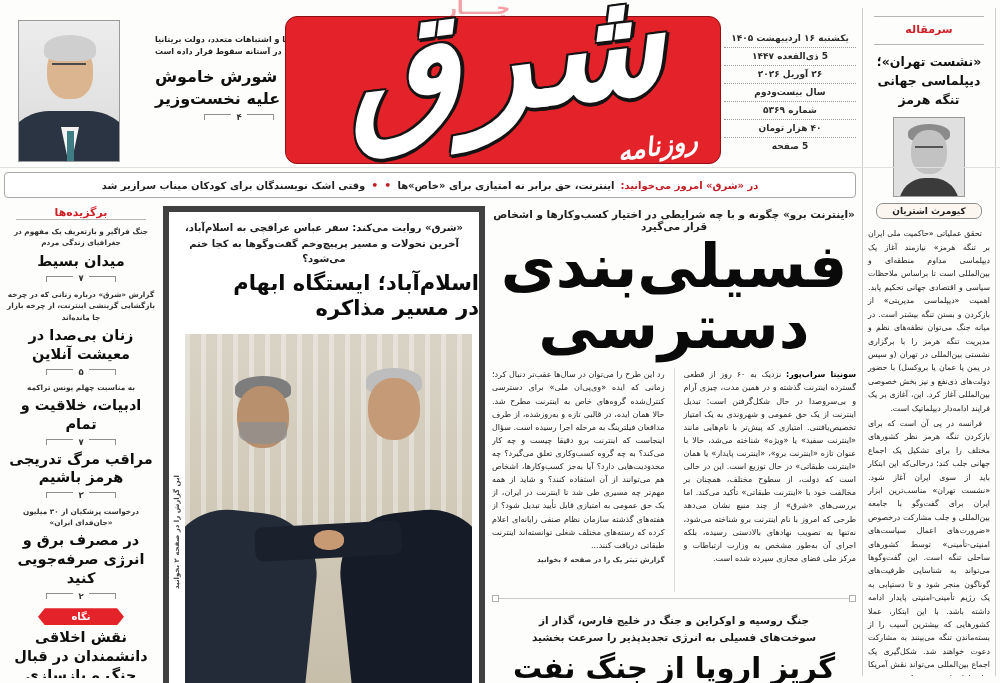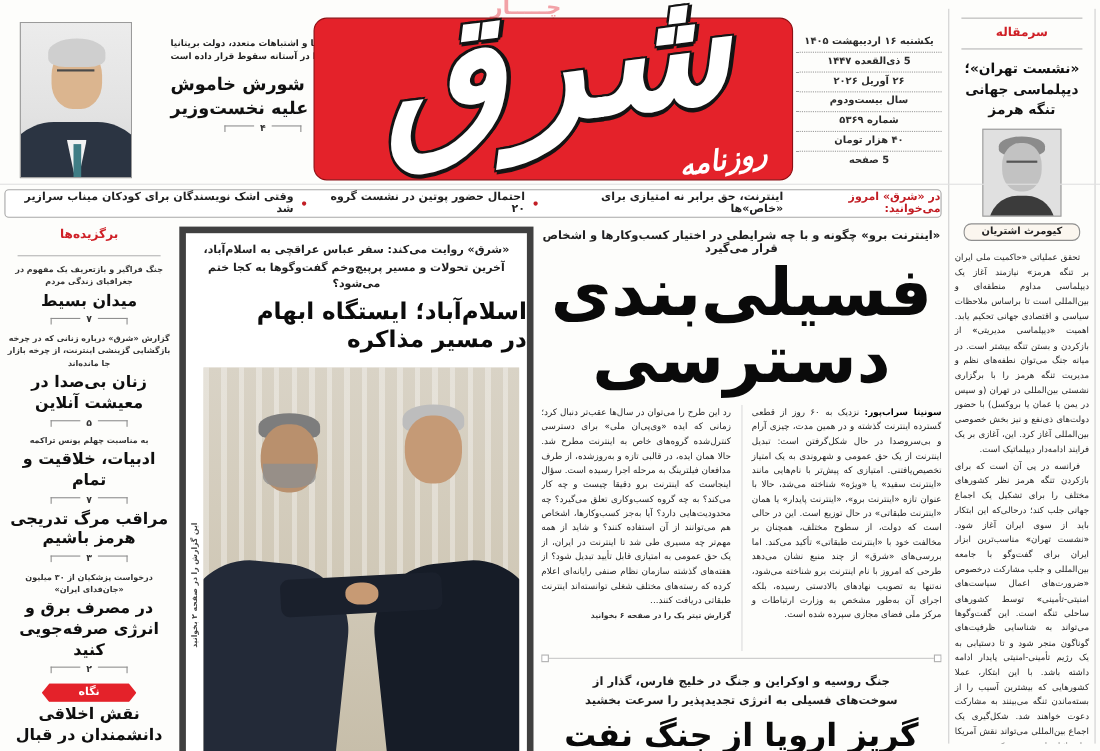--- a/index.html
+++ b/index.html
@@ -55,21 +55,21 @@
   .rule-top{left:0;top:167px;width:1000px;border-top:1px solid #e0e0e0;}
   .ticker{left:4px;top:172px;width:850px;height:24px;border:1px solid #a8a8a8;border-radius:4px;
      display:flex;align-items:center;justify-content:center;gap:6px;background:#fff;}
   .ticker .label{color:#c21e25;font-weight:900;font-size:10px;}
   .ticker .item{font-size:10px;font-weight:bold;color:#222;}
   .ticker .bullet{color:#c21e25;font-weight:900;font-size:11px;}
 
   
   .highlights{left:6px;top:206px;width:150px;height:472px;overflow:hidden;}
   .hl-header{text-align:center;font-size:11px;font-weight:bold;color:#cf1f26;letter-spacing:2px;
-     border-bottom:1px solid #b5b5b5;padding-bottom:13px;margin:0 10px 6px;}
+     border-bottom:1px solid #b5b5b5;padding-bottom:0;margin:0 10px 6px;}
   .hl-kicker{text-align:center;font-size:7.3px;font-weight:bold;line-height:1.55;color:#333;margin-top:6px;}
   .hl-headline{text-align:center;font-size:14.5px;font-weight:900;line-height:1.3;color:#0f0f0f;margin-top:3px;}
   .look-badge{margin:8px auto 2px;width:86px;background:#e4222a;color:#fff;text-align:center;
      font-size:10px;font-weight:900;padding:3px 0;
      clip-path:polygon(8% 0,92% 0,100% 50%,92% 100%,8% 100%,0 50%);}
 
   .pagemark{display:flex;align-items:center;justify-content:center;gap:5px;margin:4px auto 2px;}
   .pm-wing{width:26px;height:5px;border-top:1px solid #8f8f8f;}
   .pm-wing.l{border-right:1px solid #8f8f8f;}
   .pm-wing.r{border-left:1px solid #8f8f8f;}
@@ -178,21 +178,20 @@
       <p>فرانسه در پی آن است که برای بازکردن تنگه هرمز نظر کشورهای مختلف را برای تشکیل یک اجماع جهانی جلب کند؛ درحالی‌که این ابتکار باید از سوی ایران آغاز شود. «نشست تهران» مناسب‌ترین ابزار ایران برای گفت‌وگو با جامعه بین‌المللی و جلب مشارکت درخصوص «ضرورت‌های اعمال سیاست‌های امنیتی-تأمینی» توسط کشورهای ساحلی تنگه است. این گفت‌وگوها می‌تواند به شناسایی ظرفیت‌های گوناگون منجر شود و تا دستیابی به یک رژیم تأمینی-امنیتی پایدار ادامه داشته باشد. با این ابتکار، عملا کشورهایی که بیشترین آسیب را از بسته‌ماندن تنگه می‌بینند به مشارکت دعوت خواهند شد. شکل‌گیری یک اجماع بین‌المللی می‌تواند نقش آمریکا و اسرائیل را نیز محدود کند.</p>
 
     </div>
   </div>
 
   <div class="abs rule-top"></div>
   <div class="abs ticker">
     <span class="label">در «شرق» امروز می‌خوانید:</span>
     <span class="item">اینترنت، حق برابر نه امتیازی برای «خاص»ها</span>
     <span class="bullet">•</span>
-    <span class="item">احتمال حضور پوتین در نشست گروه ۲۰</span>
     <span class="bullet">•</span>
     <span class="item">وقتی اشک نویسندگان برای کودکان میناب سرازیر شد</span>
   </div>
 
   <div class="abs highlights">
     <div class="hl-header">برگزیده‌ها</div>
 
     <div>
       <div class="hl-kicker">جنگ فراگیر و بازتعریف یک مفهوم در جغرافیای زندگی مردم</div>
       <div class="hl-headline">میدان بسیط</div>

